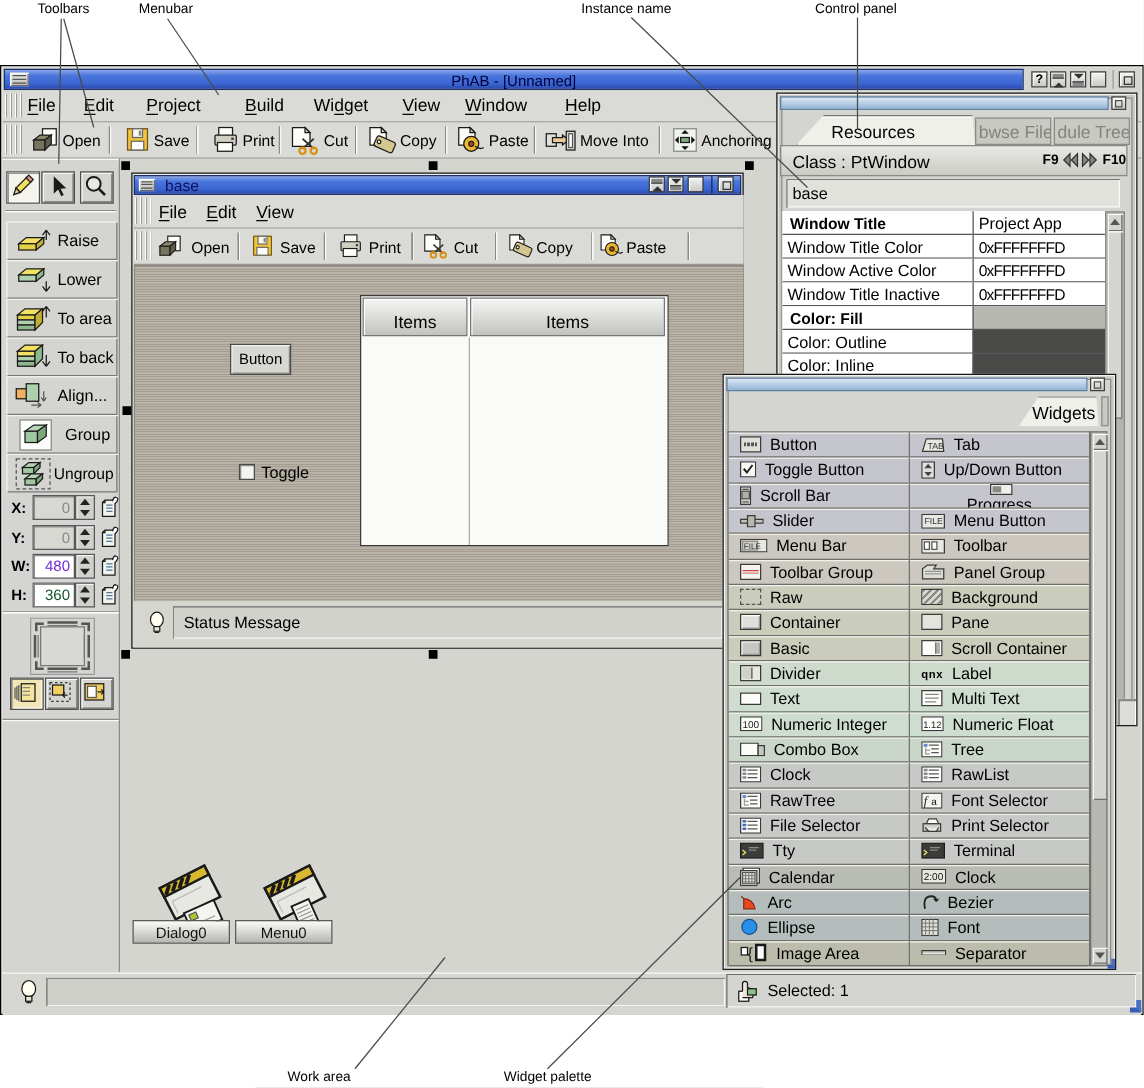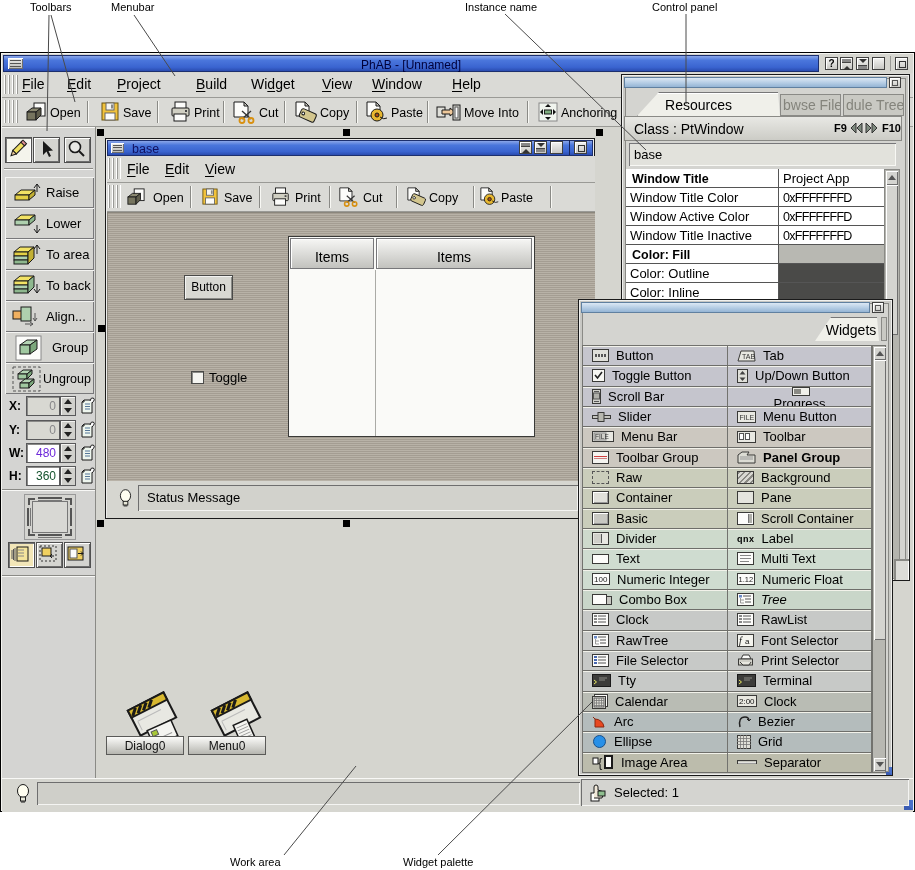--- a/index.html
+++ b/index.html
@@ -677,21 +677,21 @@
         </div>
     </div>
     <div class="wr" style="background:#ccc8c0;">
       <div class="wc" style="width:145px;border-right:1px solid #72726e;">
           <span class="ic" style="background:#f4f4f0;">
             <i style="position:absolute;left:1px;top:4px;right:1px;height:1px;background:#d04040;"></i>
             <i style="position:absolute;left:1px;top:6px;right:1px;height:1px;background:#d08080;"></i>
           </span>
           <span class="wtxt">Toolbar Group</span>
         </div>
-      <div class="wc" style="width:143px;font-weight:bold;">
+      <div class="wc" style="width:143px;">
           <svg class="icsvg" width="19" height="13" viewBox="0 0 19 13">
             <path d="M1 4 L5 1 H12 L10 4 H18 V12 H1 Z" fill="#dcdcd4" stroke="#3a3a38"></path>
             <path d="M3 6 H16 M3 8 H16" stroke="#999"></path>
           </svg>
           <span class="wtxt">Panel Group</span>
         </div>
     </div>
     <div class="wr" style="background:#cacdbb;">
       <div class="wc" style="width:145px;border-right:1px solid #72726e;">
           <span class="ic" style="border:1px dashed #555;background:transparent;"></span>
@@ -769,21 +769,21 @@
         </div>
     </div>
     <div class="wr" style="background:#c9d6c9;">
       <div class="wc" style="width:145px;border-right:1px solid #72726e;">
           <svg class="icsvg" width="20" height="11" viewBox="0 0 20 11">
             <rect x="0.5" y="0.5" width="14" height="10" fill="#fcfcfa" stroke="#3a3a38"></rect>
             <rect x="14.5" y="2.5" width="5" height="8" fill="#c8c8c2" stroke="#3a3a38"></rect>
           </svg>
           <span class="wtxt">Combo Box</span>
         </div>
-      <div class="wc" style="width:143px;font-style:italic;">
+      <div class="wc" style="width:143px;">
           <svg class="icsvg" width="17" height="13" viewBox="0 0 17 13">
             <rect x="0.5" y="0.5" width="16" height="12" fill="#fcfcfa" stroke="#3a3a38"></rect>
             <rect x="2" y="2" width="3" height="2.5" fill="#6a8ac8"></rect>
             <path d="M6 3 H14 M8 6 H14 M8 9 H14" stroke="#555"></path>
             <path d="M3.5 5 V7 H7 M3.5 7 V10 H7" stroke="#999" fill="none"></path>
           </svg>
           <span class="wtxt">Tree</span>
         </div>
     </div>
     <div class="wr" style="background:#c7c9c7;">
@@ -904,21 +904,21 @@
           <svg class="icsvg" width="15" height="15" viewBox="0 0 15 15">
             <circle cx="7.5" cy="7.5" r="6" fill="#2890e8" stroke="#1a5088"></circle>
           </svg>
           <span class="wtxt">Ellipse</span>
         </div>
       <div class="wc" style="width:143px;">
           <svg class="icsvg" width="14" height="14" viewBox="0 0 14 14">
             <rect x="0.5" y="0.5" width="13" height="13" fill="#e0e0d8" stroke="#3a3a38"></rect>
             <path d="M0 3.5 H14 M0 6.5 H14 M0 9.5 H14 M3.5 0 V14 M6.5 0 V14 M9.5 0 V14" stroke="#777" stroke-width="0.8"></path>
           </svg>
-          <span class="wtxt">Grid</span>
+          <span class="wtxt">Font</span>
         </div>
     </div>
     <div class="wr" style="background:#bcbcac;">
       <div class="wc" style="width:145px;border-right:1px solid #72726e;">
           <svg class="icsvg" width="22" height="16" viewBox="0 0 22 16">
             <rect x="1" y="4" width="5" height="6" fill="#fff" stroke="#1a1a1a"></rect>
             <text x="6" y="13" font-size="13" fill="#1a1a1a" font-family="Liberation Sans">{</text>
             <rect x="12" y="1" width="9" height="14" fill="#1a1a1a"></rect>
             <rect x="14" y="3" width="5" height="10" fill="#fcfcfa"></rect>
           </svg>

